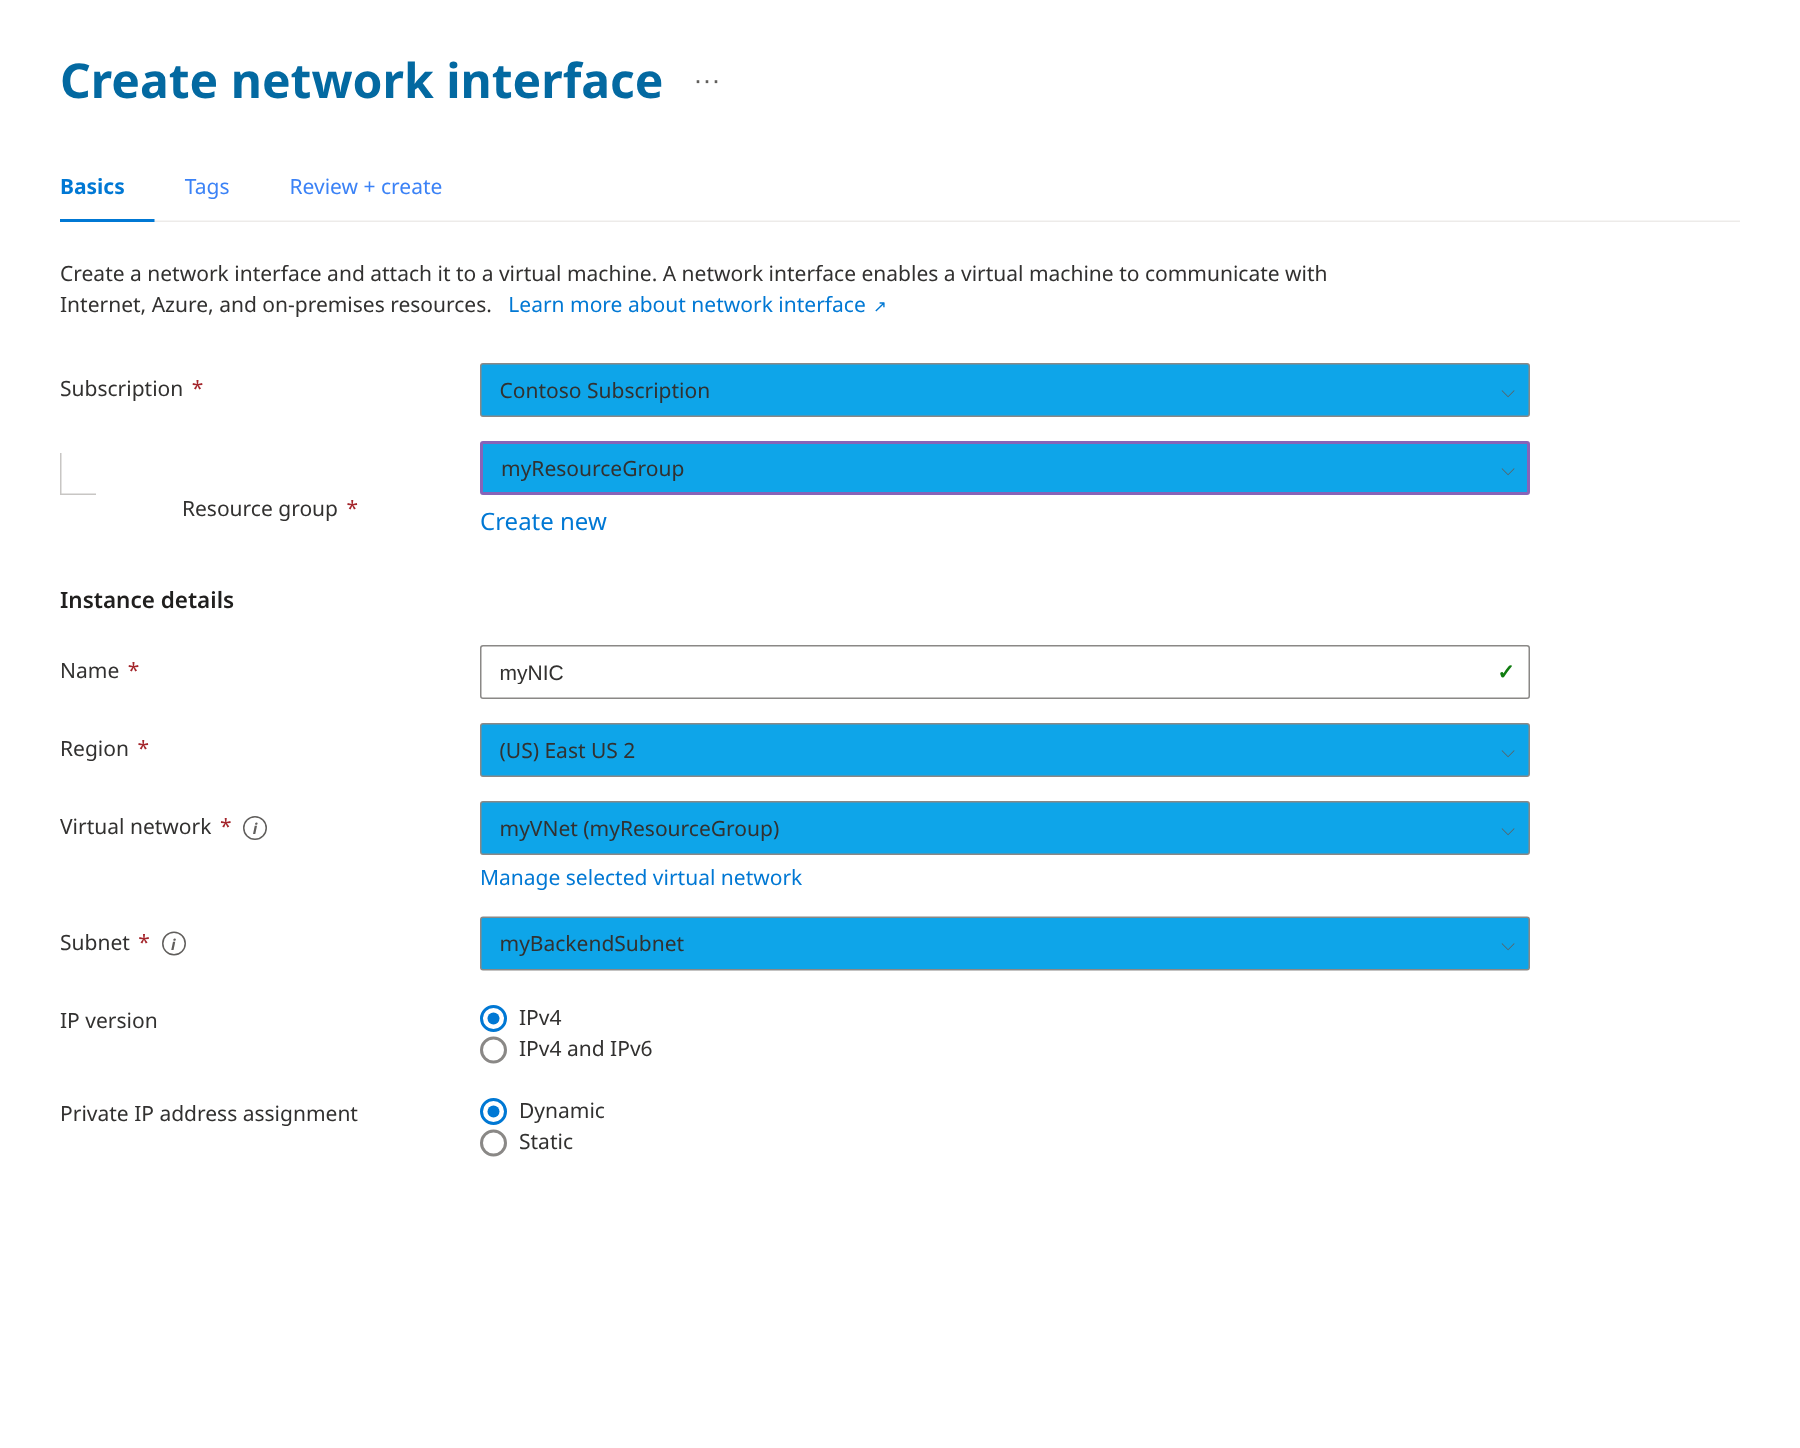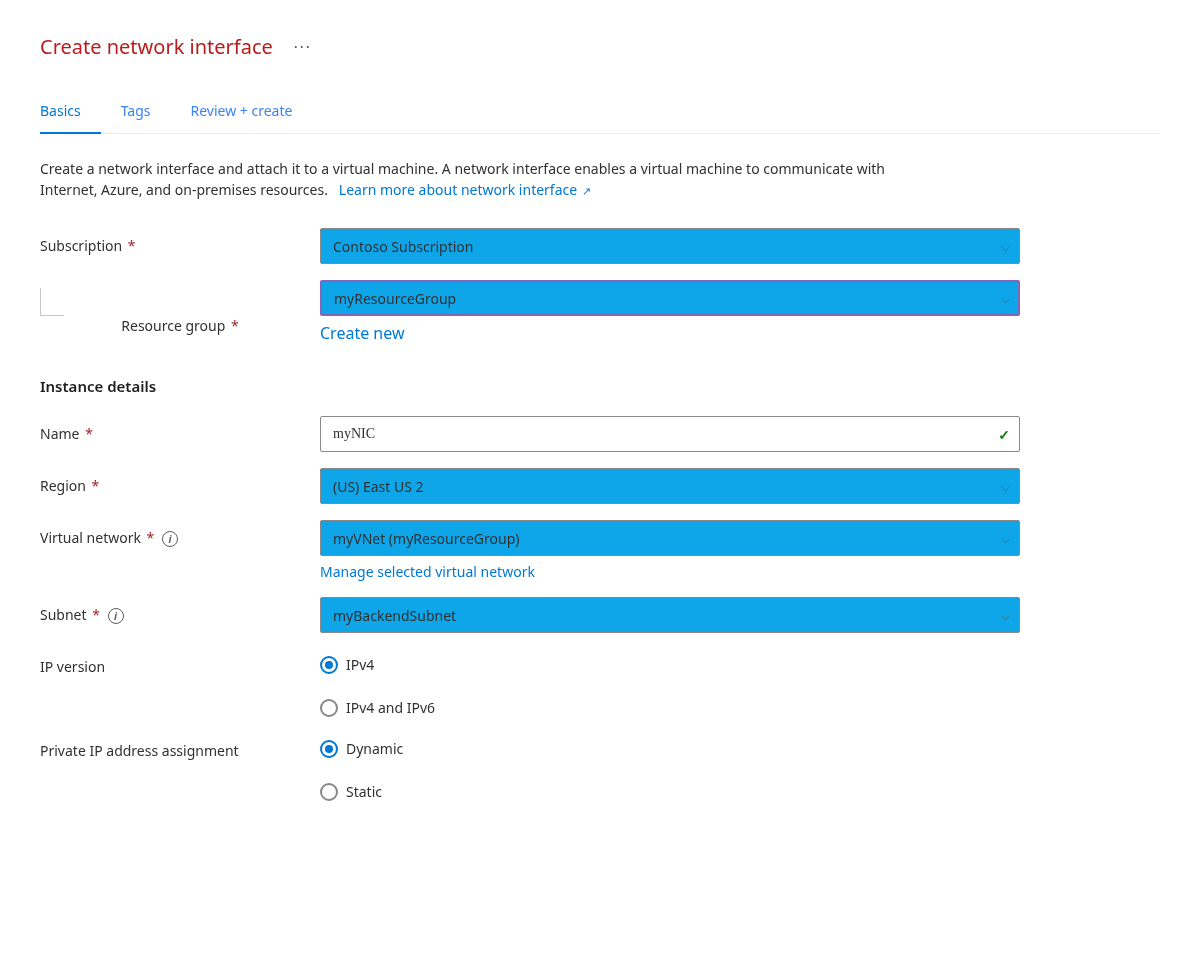--- a/index.html
+++ b/index.html
@@ -13,23 +13,23 @@
       max-width: 1200px;
       padding: 32px 40px;
     }
     .page-title-row {
       display: flex;
       align-items: center;
       gap: 12px;
       margin-bottom: 28px;
     }
     .page-title {
-      font-size: 20px;
-      font-weight: 400;
-      color: #b91c1c;
+      font-size: 32px;
+      font-weight: 700;
+      color: #0369a1;
     }
     .more-options-btn {
       background: none;
       border: none;
       cursor: pointer;
       font-size: 18px;
       color: #605e5c;
       padding: 4px 8px;
       border-radius: 2px;
     }
@@ -51,21 +51,21 @@
       background: none;
       border-top: none;
       border-left: none;
       border-right: none;
       font-family: inherit;
     }
     .tab:first-child { padding-left: 0; }
     .tab.active {
       color: #0078d4;
       border-bottom: 2px solid #0078d4;
-      font-weight: 400;
+      font-weight: 700;
     }
 
     
     .description {
       font-size: 14px;
       color: #323130;
       margin-bottom: 28px;
       line-height: 1.5;
       max-width: 850px;
     }
@@ -175,21 +175,21 @@
     }
 
     
     .text-input {
       width: 100%;
       height: 36px;
       border: 1px solid #8a8886;
       border-radius: 2px;
       padding: 0 36px 0 12px;
       font-size: 14px;
-      font-family: Liberation Serif, serif;
+      font-family: Liberation Sans, sans-serif;
       color: #323130;
     }
 
     
     .create-new-link {
       color: #0078d4;
       font-size: 16px;
       text-decoration: none;
       cursor: pointer;
       display: inline-block;
@@ -204,21 +204,21 @@
       text-decoration: none;
       cursor: pointer;
       display: inline-block;
       margin-top: 6px;
     }
 
     
     .radio-group {
       display: flex;
       flex-direction: column;
-      gap: 24px;
+      gap: 2px;
       padding-top: 6px;
     }
     .radio-option {
       display: flex;
       align-items: center;
       gap: 8px;
       cursor: pointer;
       font-size: 14px;
     }
     .radio-custom {

